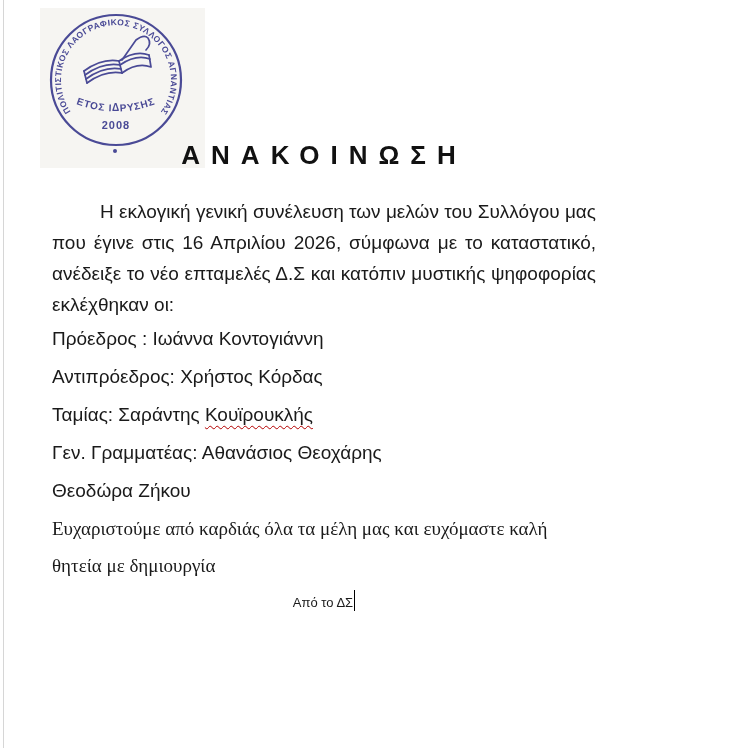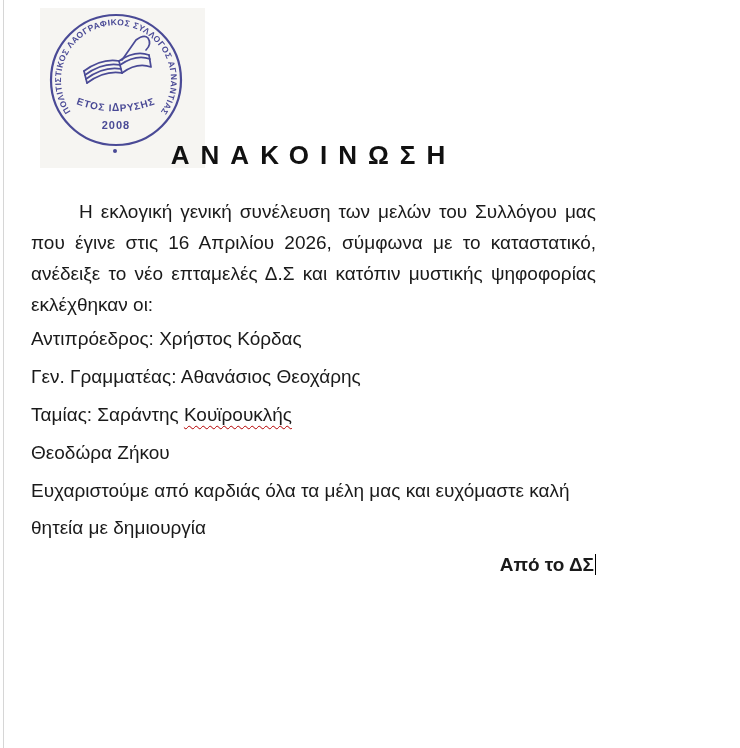--- a/index.html
+++ b/index.html
@@ -18,21 +18,21 @@
   }
   .stamp-box {
     position: absolute; left: 40px; top: 8px;
     width: 165px; height: 160px;
     background: #f6f5f2;
   }
   .stamp-box svg { display: block; }
   .doc {
     position: absolute; left: 0; top: 0;
     width: 636px; box-sizing: border-box;
-    padding: 0 40px 0 31px;
+    padding: 0 40px 0 52px;
   }
   .doc-title {
     margin-top: 142px;
     text-align: center;
     font-size: 26px; font-weight: bold;
     letter-spacing: 11px;
     line-height: 26px;
     color: #111;
   }
   .intro {
@@ -43,25 +43,24 @@
   }
   .board-line { font-size: 19px; line-height: 38px; }
   .misspelled {
     text-decoration: underline;
     text-decoration-style: wavy;
     text-decoration-color: var(--squiggle, #b30000);
     text-decoration-thickness: 1px;
     text-underline-offset: 4px;
     text-decoration-skip-ink: none;
   }
-  .closing { font-size: 19px; line-height: 37px; }
+  .closing { font-size: 19px; line-height: 37px; font-family: Liberation Serif, serif; }
   .signoff {
-    font-size: 19px; line-height: 37px;
-    text-align: right;
-    font-weight: bold;
+    font-size: 13px; line-height: 37px;
+    text-align: center;
   }
   .text-caret {
     display: inline-block;
     width: 1px; height: 21px;
     background: #000;
     vertical-align: -4px;
     margin-left: 1px;
   }
   .ring-text, .arc-text, .year-text {
     font-family: "Liberation Sans", sans-serif;
@@ -104,23 +103,24 @@
     <circle cx="75" cy="143" r="2" fill="var(--ink, #4a4a96)"></circle>
   </svg>
 </div>
 
 <div class="doc">
   <div class="doc-title">ΑΝΑΚΟΙΝΩΣΗ</div>
 
   <div class="intro">Η εκλογική γενική συνέλευση των μελών του Συλλόγου μας που έγινε στις 16 Απριλίου 2026, σύμφωνα με το καταστατικό, ανέδειξε το νέο επταμελές Δ.Σ και κατόπιν μυστικής ψηφοφορίας εκλέχθηκαν οι:</div>
 
   <div class="board-list">
+    <div class="board-line"><span>Πρόεδρος : Ιωάννα Κοντογιάννη</span><span class="misspelled"></span></div>
     <div class="board-line"><span>Αντιπρόεδρος: Χρήστος Κόρδας</span><span class="misspelled"></span></div>
+    <div class="board-line"><span>Ταμίας: Σαράντης </span><span class="misspelled">Κουϊρουκλής</span></div>
     <div class="board-line"><span>Γεν. Γραμματέας: Αθανάσιος Θεοχάρης</span><span class="misspelled"></span></div>
-    <div class="board-line"><span>Ταμίας: Σαράντης </span><span class="misspelled">Κουϊρουκλής</span></div>
     <div class="board-line"><span>Θεοδώρα Ζήκου</span><span class="misspelled"></span></div>
   </div>
 
   <div class="closing">Ευχαριστούμε από καρδιάς όλα τα μέλη μας και ευχόμαστε καλή θητεία με δημιουργία</div>
 
   <div class="signoff">
     <span>Από το ΔΣ</span><span class="text-caret"></span>
   </div>
 </div>
 

